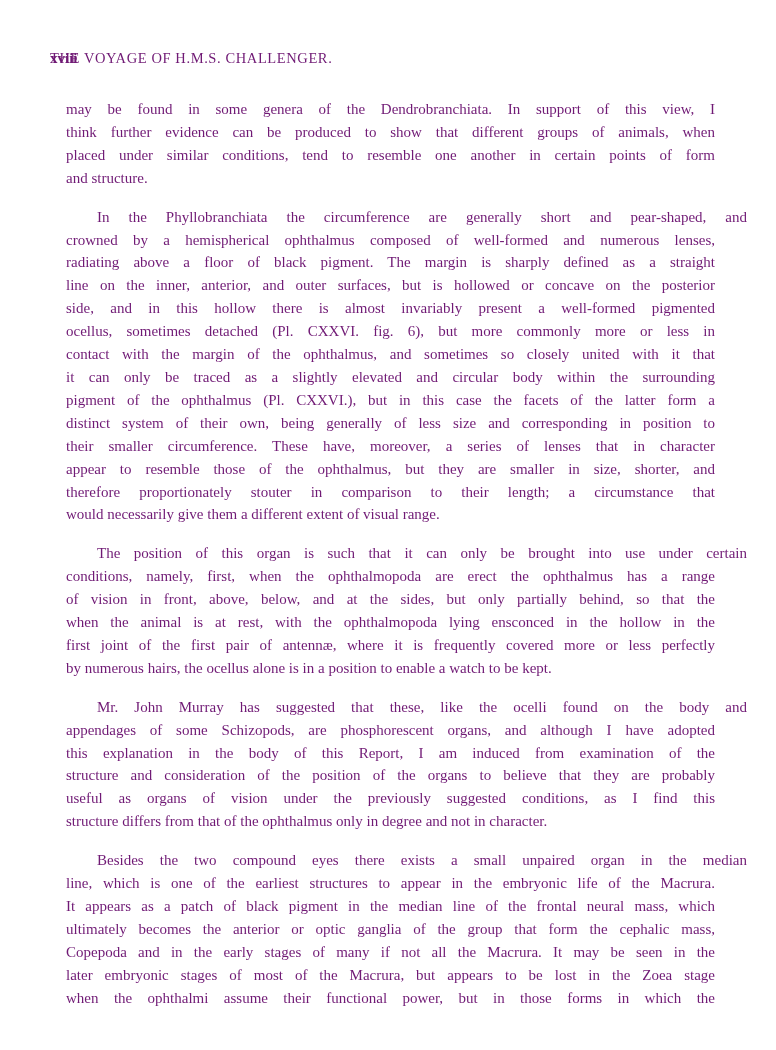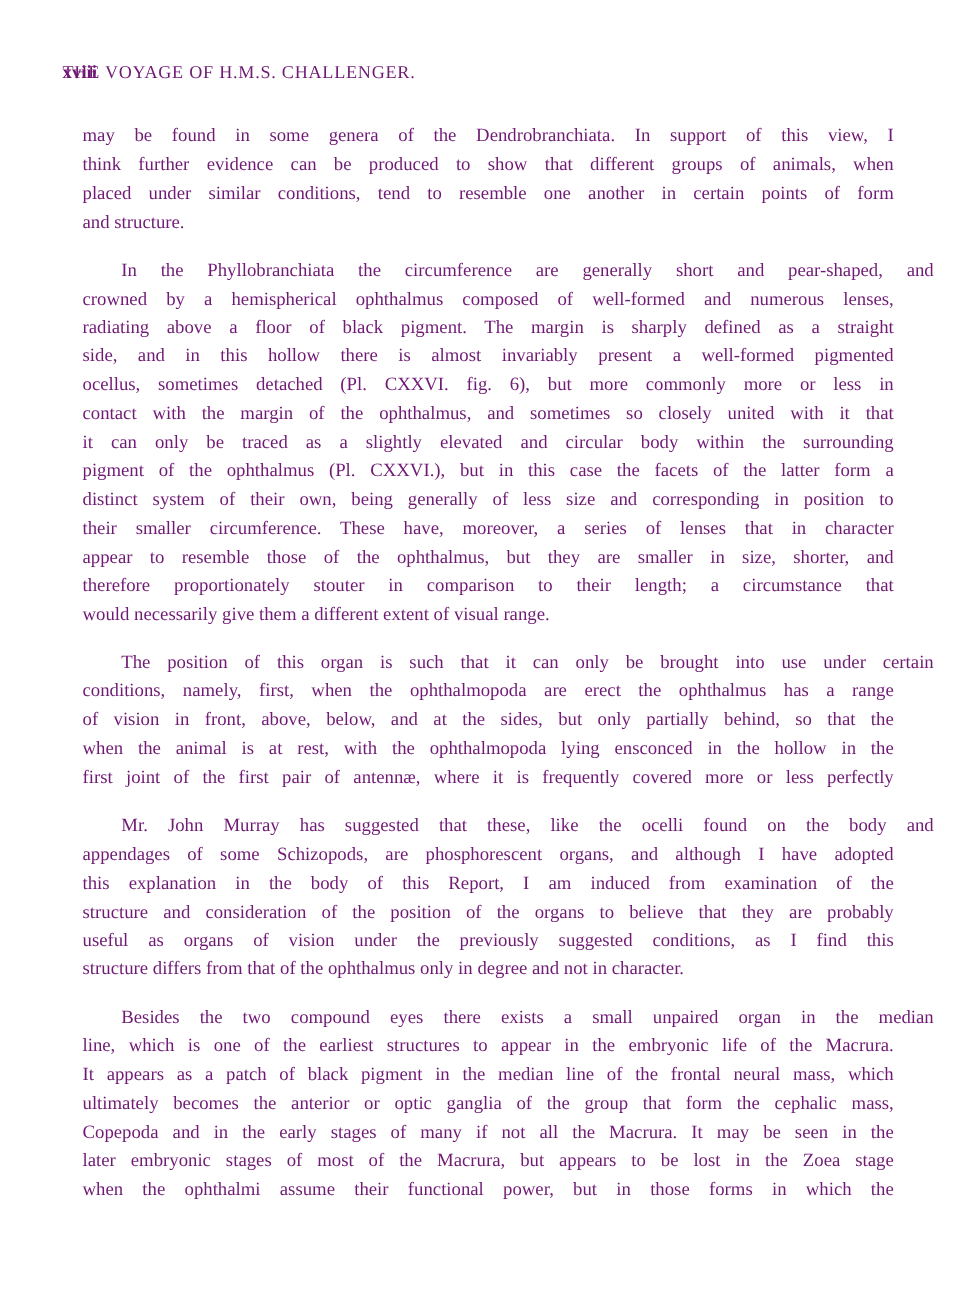--- a/index.html
+++ b/index.html
@@ -37,38 +37,40 @@
       <span class="line">may be found in some genera of the Dendrobranchiata.  In support of this view, I</span>
       <span class="line">think further evidence can be produced to show that different groups of animals, when</span>
       <span class="line">placed under similar conditions, tend to resemble one another in certain points of form</span>
       <span class="line last">and structure.</span>
     </p>
 
     <p class="para">
       <span class="line" style="padding-left:31px;width:650px">In the Phyllobranchiata the circumference are generally short and pear-shaped, and</span>
       <span class="line">crowned by a hemispherical ophthalmus composed of well-formed and numerous lenses,</span>
       <span class="line">radiating above a floor of black pigment.  The margin is sharply defined as a straight</span>
+      <span class="line">line on the inner, anterior, and outer surfaces, but is hollowed or concave on the posterior</span>
       <span class="line">side, and in this hollow there is almost invariably present a well-formed pigmented</span>
       <span class="line">ocellus, sometimes detached (Pl. CXXVI. fig. 6), but more commonly more or less in</span>
       <span class="line">contact with the margin of the ophthalmus, and sometimes so closely united with it that</span>
       <span class="line">it can only be traced as a slightly elevated and circular body within the surrounding</span>
       <span class="line">pigment of the ophthalmus (Pl. CXXVI.), but in this case the facets of the latter form a</span>
       <span class="line">distinct system of their own, being generally of less size and corresponding in position to</span>
       <span class="line">their smaller circumference.  These have, moreover, a series of lenses that in character</span>
       <span class="line">appear to resemble those of the ophthalmus, but they are smaller in size, shorter, and</span>
       <span class="line">therefore proportionately stouter in comparison to their length; a circumstance that</span>
       <span class="line last">would necessarily give them a different extent of visual range.</span>
     </p>
 
     <p class="para">
       <span class="line" style="padding-left:31px;width:650px">The position of this organ is such that it can only be brought into use under certain</span>
       <span class="line">conditions, namely, first, when the ophthalmopoda are erect the ophthalmus has a range</span>
       <span class="line">of vision in front, above, below, and at the sides, but only partially behind, so that the</span>
       <span class="line">when the animal is at rest, with the ophthalmopoda lying ensconced in the hollow in the</span>
       <span class="line">first joint of the first pair of antennæ, where it is frequently covered more or less perfectly</span>
+      <span class="line last">by numerous hairs, the ocellus alone is in a position to enable a watch to be kept.</span>
     </p>
 
     <p class="para">
       <span class="line" style="padding-left:31px;width:650px">Mr. John Murray has suggested that these, like the ocelli found on the body and</span>
       <span class="line">appendages of some Schizopods, are phosphorescent organs, and although I have adopted</span>
       <span class="line">this explanation in the body of this Report, I am induced from examination of the</span>
       <span class="line">structure and consideration of the position of the organs to believe that they are probably</span>
       <span class="line">useful as organs of vision under the previously suggested conditions, as I find this</span>
       <span class="line last">structure differs from that of the ophthalmus only in degree and not in character.</span>
     </p>

